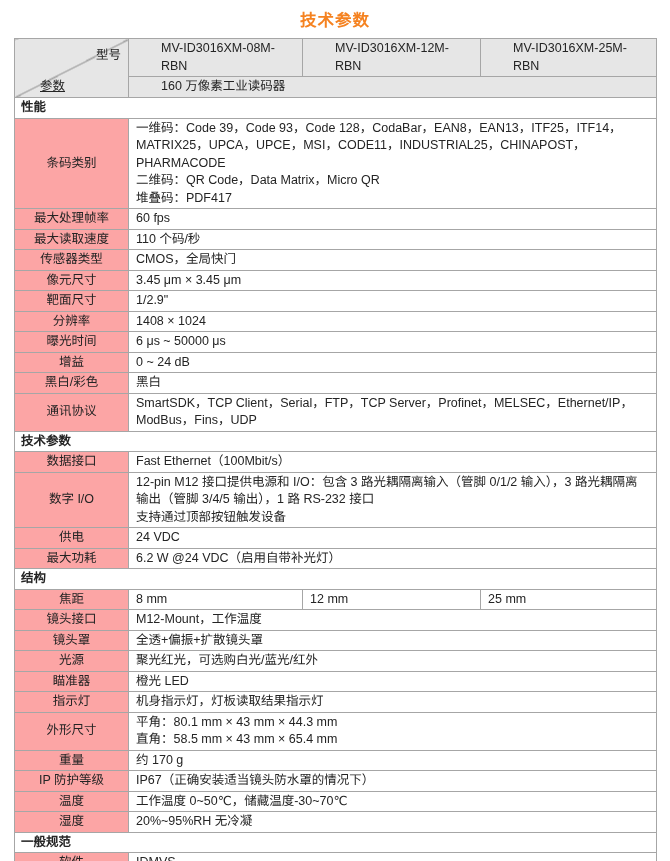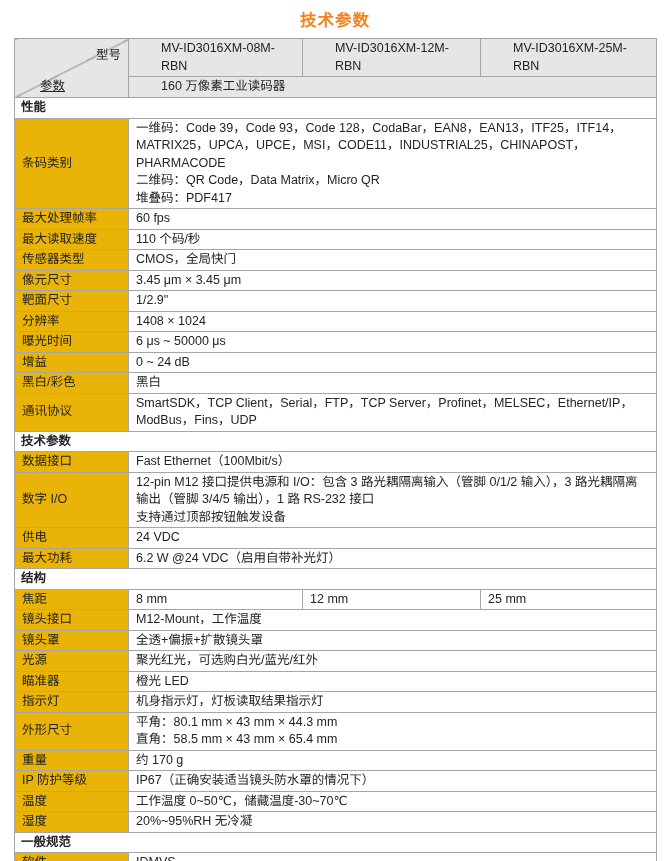--- a/index.html
+++ b/index.html
@@ -26,21 +26,21 @@
   td{
     border:1px solid #a6a6a6;
     padding:1px 7px;
     line-height:17.5px;
     vertical-align:middle;
     overflow:hidden;
   }
   tr.r-std{height:20px;}
   tr.r-hdr{height:21px;}
   td.hdrc{background:#e6e6e6;padding-left:32px;}
-  td.lbl{background:#eab308;}
+  td.lbl{background:#fca5a5;text-align:center;}
   td.val{background:#ffffff;white-space:pre-line;}
   tr.section td{
     background:#ffffff;font-weight:bold;padding-left:6px;font-size:12.5px;margin-top:34px;
   }
   td.diag{
     position:relative;background:#e6e6e6;padding:0;
     background-image:linear-gradient(to bottom right,
       rgba(0,0,0,0) 49.3%, #a6a6a6 49.3%, #a6a6a6 50.7%, rgba(0,0,0,0) 50.7%);
   }
   td.diag .corner-top{position:absolute;top:8px;right:7px;}

